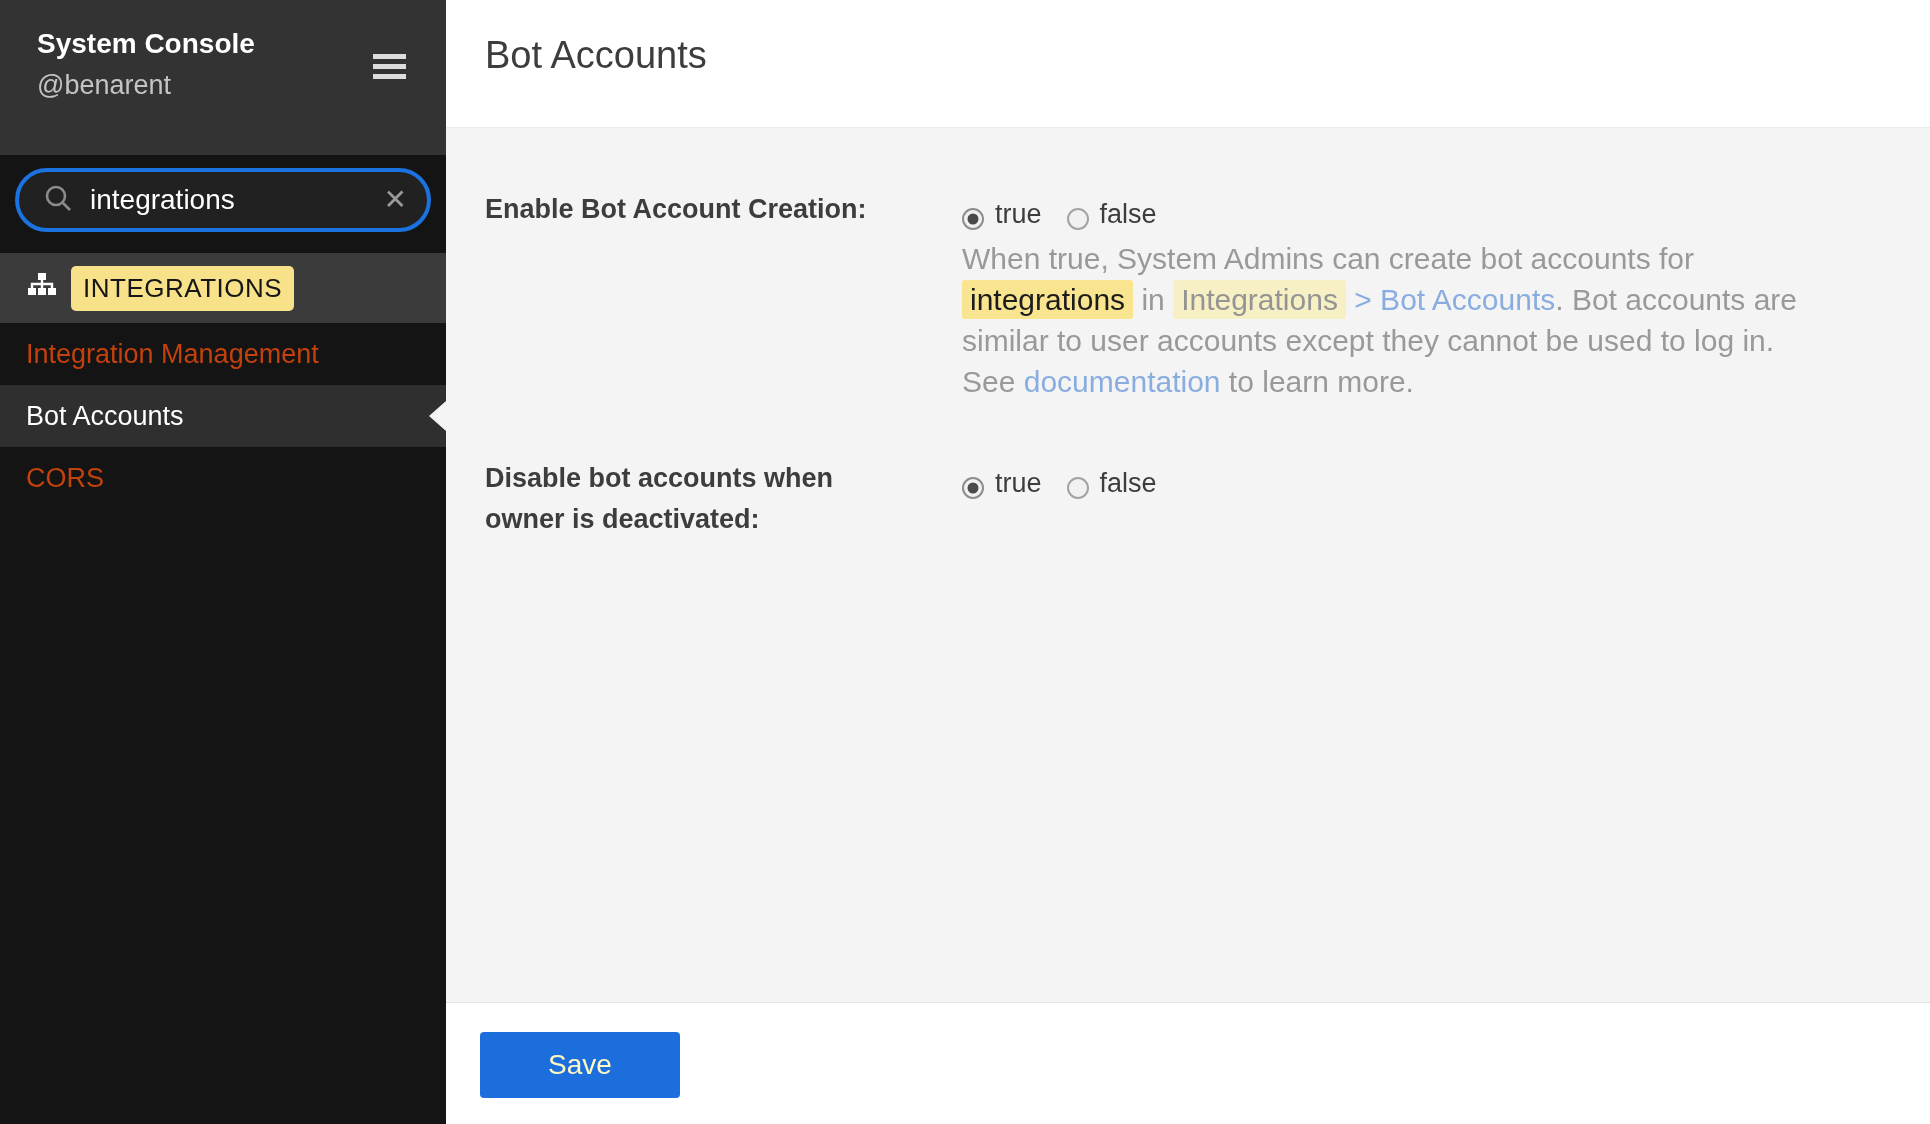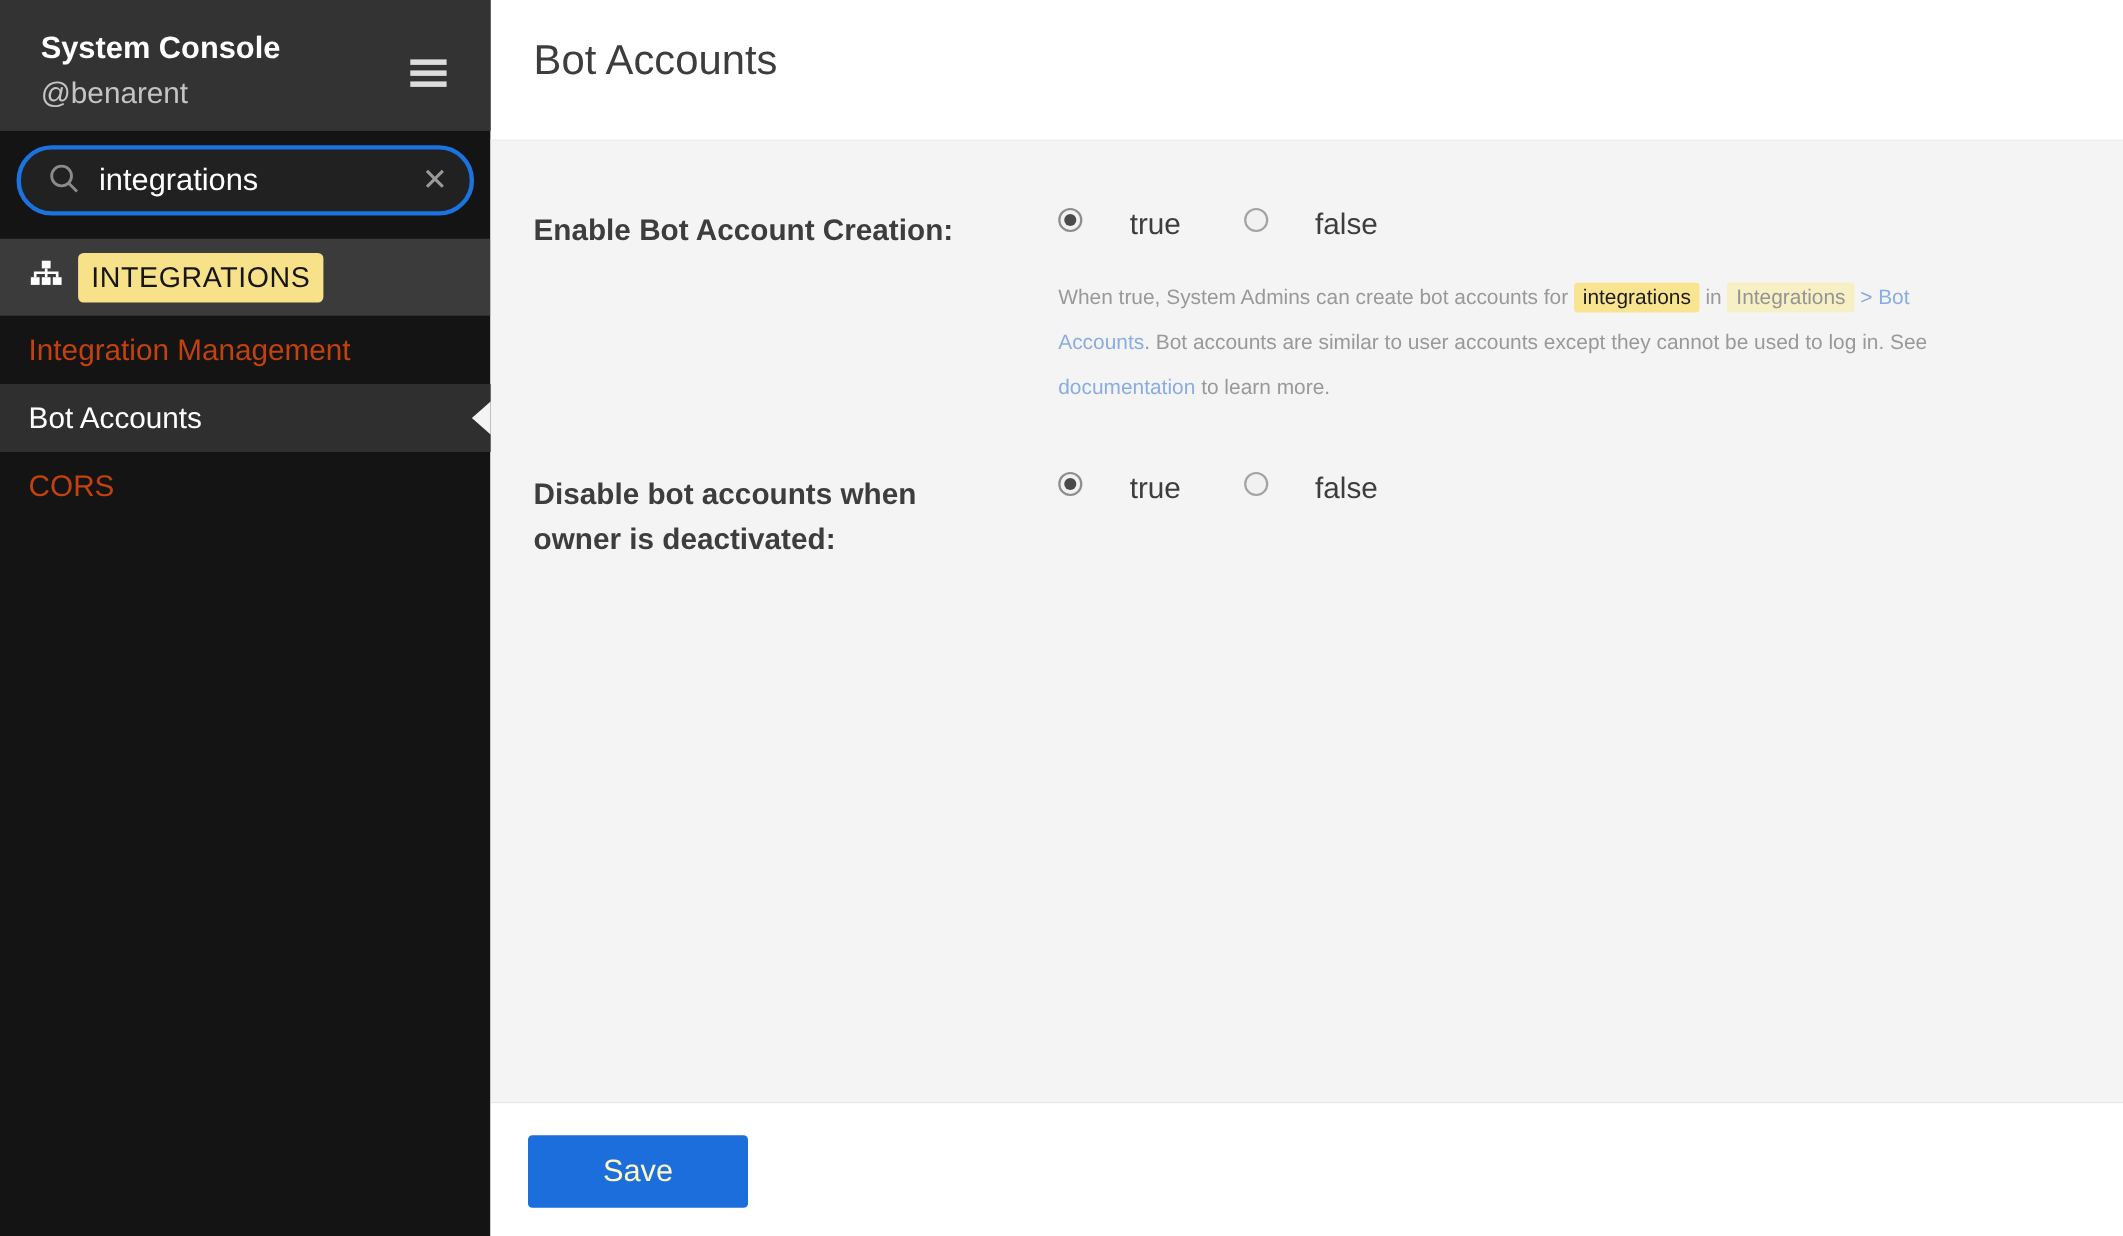--- a/index.html
+++ b/index.html
@@ -2,21 +2,21 @@
 <html><head>
 <meta charset="utf-8">
 <style>
   * { margin:0; padding:0; box-sizing:border-box; }
   html,body { width:1930px; height:1124px; }
   body { font-family:"Liberation Sans", sans-serif; overflow:hidden; }
   .app { display:flex; width:1930px; height:1124px; }
 
   
   .sidebar { width:446px; flex-shrink:0; background:#141414; display:flex; flex-direction:column; }
-  .sidebar-header { height:119px; background:#333333; position:relative; padding:27px 0 0 37px; flex-shrink:0; }
+  .sidebar-header { height:155px; background:#333333; position:relative; padding:27px 0 0 37px; flex-shrink:0; }
   .sb-title { color:#ffffff; font-size:28px; font-weight:bold; line-height:34px; }
   .sb-subtitle { color:#c4c4c4; font-size:27px; line-height:32px; margin-top:8px; }
   .hamburger { position:absolute; right:40px; top:54px; width:33px; cursor:pointer; }
   .hamburger .bar { height:5px; background:#dddddd; margin-bottom:5px; }
   .hamburger .bar:last-child { margin-bottom:0; }
 
   .search-wrap { padding:13px 15px 21px 15px; flex-shrink:0; }
   .search-pill { height:64px; border:4px solid #1a73e0; border-radius:32px; background:#212121;
                  display:flex; align-items:center; padding:0 20px 0 24px; }
   .search-pill svg { flex-shrink:0; }
@@ -39,28 +39,28 @@
   
   .main { flex:1; display:flex; flex-direction:column; background:#ffffff; min-width:0; }
   .main-header { height:127px; flex-shrink:0; padding:34px 0 0 39px; }
   .page-title { font-size:38px; color:#3d3d3d; font-weight:400; }
   .main-body { flex:1; background:#f4f4f4; border-top:1px solid #ebebeb; border-bottom:1px solid #e2e2e2;
                padding:61px 40px 0 39px; }
   .setting { display:flex; margin-bottom:56px; }
   .setting-label { width:420px; margin-right:57px; flex-shrink:0; font-weight:bold; font-size:27px;
                    color:#3d3d3d; line-height:41px; }
   .setting-control { width:845px; }
-  .radio-line { display:flex; align-items:flex-start; height:41px; font-size:27px; color:#3d3d3d;gap:32px; }
+  .radio-line { display:flex; align-items:flex-end; height:41px; font-size:27px; color:#3d3d3d; }
   .radio { width:22px; height:22px; border-radius:50%; border:2px solid #a3a3a3; background:#f1f1f1;
            margin-right:11px; position:relative; flex-shrink:0; cursor:pointer; }
   .radio.sel { border-color:#8d8d8d; }
   .radio.sel::after { content:""; position:absolute; left:50%; top:50%; transform:translate(-50%,-50%);
            width:11px; height:11px; border-radius:50%; background:#4a4a4a; }
   .radio-label { margin-right:25px; cursor:pointer; }
-  .help { margin-top:20px; font-size:19px; line-height:41px; color:#999999; }
+  .help { margin-top:8px; font-size:30px; line-height:41px; color:#999999; }
   .hl-bright { background:#f9e48f; color:#1c1c1c; padding:3px 8px; border-radius:3px; }
   .hl-pale { background:#f7f0c4; color:#949494; padding:3px 8px; border-radius:3px; }
   .help-link { color:#8aade0; cursor:pointer; }
   .main-footer { height:121px; flex-shrink:0; background:#ffffff; padding:29px 0 0 34px; }
   .save-btn { width:200px; height:66px; background:#1c6edc; color:#fef9c3; font-size:28px;
               border:none; border-radius:4px; cursor:pointer; font-family:"Liberation Sans", sans-serif; }
 </style>
 </head>
 <body>
 

